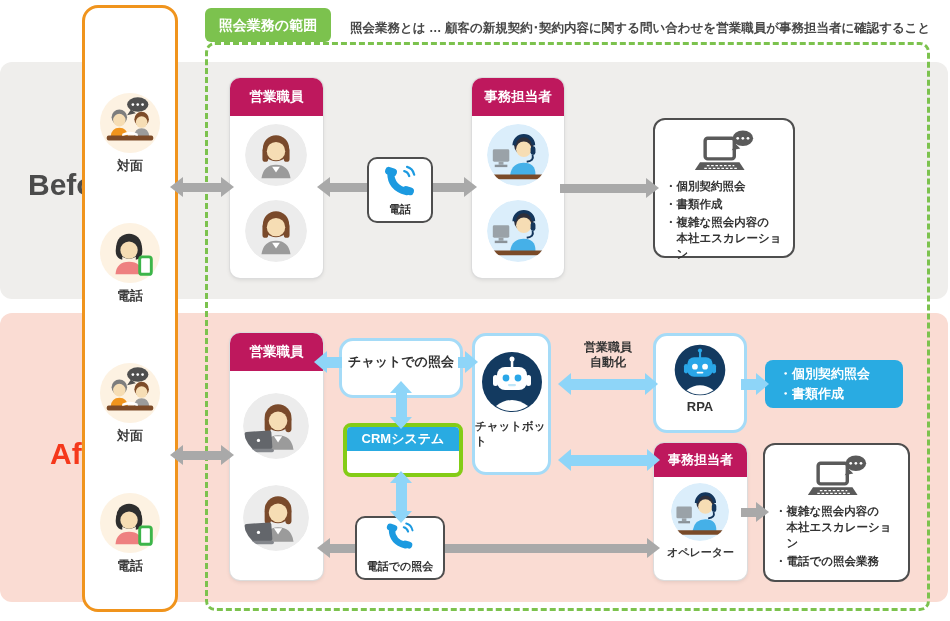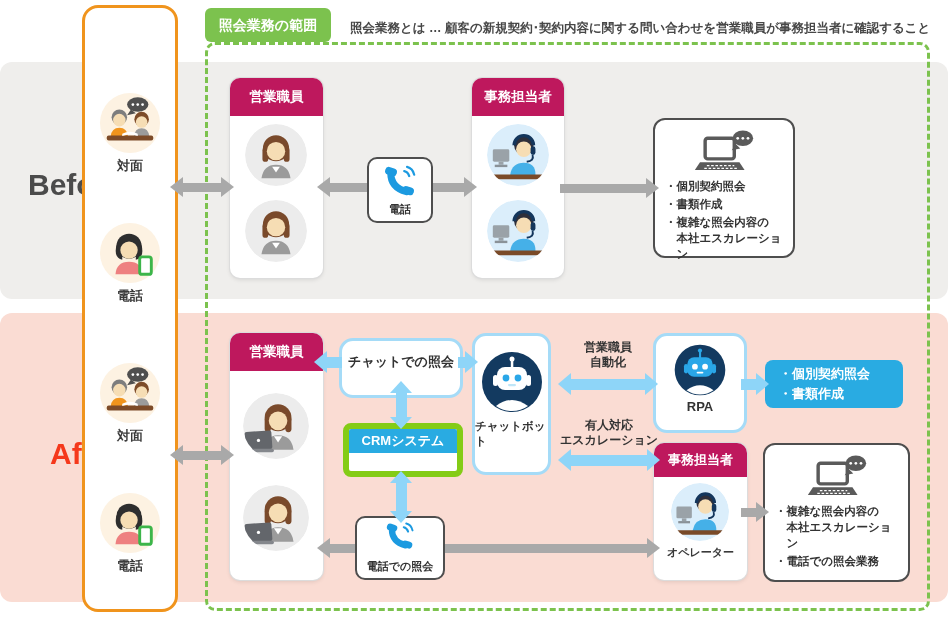--- a/index.html
+++ b/index.html
@@ -37,21 +37,21 @@
   .tasks ul{margin:2px 8px 0 10px;padding:0;}
   .tasks li{list-style:none;font-size:11.5px;font-weight:600;color:#333;line-height:1.4;
     white-space:pre-line;text-indent:-1em;padding-left:1em;margin:2px 0;}
   .tasks svg{display:block;margin:8px auto 0;}
   
   .bluebox{background:#fff;border:3px solid #a5dbf7;border-radius:14px;}
   .chatlabel{font-size:13px;font-weight:700;color:#333;text-align:center;line-height:42px;}
   .botcol{display:flex;flex-direction:column;align-items:center;}
   .botcol .blabel{font-size:11.5px;font-weight:700;color:#333;margin-top:5px;}
   
-  .crmbox{background:#fff;border:6px solid #84cc16;border-radius:8px;overflow:hidden;}
+  .crmbox{background:#fff;border:4px solid #84cc16;border-radius:8px;overflow:hidden;}
   .crmhead{height:24px;background:#29abe2;color:#fff;font-size:13px;font-weight:700;
     display:flex;align-items:center;justify-content:center;}
   .fh-logo{height:26px;display:flex;align-items:center;justify-content:center;gap:3px;}
   .fh-bars i{display:block;height:3.5px;width:13px;border-radius:1px;background:#0b86d8;margin:1.5px 0;}
   .fh-bars i:first-child{width:11px;margin-left:2px;}
   .fh-text{font-size:18px;font-weight:700;color:#0b86d8;letter-spacing:-0.5px;}
   
   .bfill{background:#29abe2;border-radius:8px;color:#fff;display:flex;flex-direction:column;
     justify-content:center;padding-left:14px;gap:2px;font-size:13px;font-weight:700;}
   
@@ -391,18 +391,14 @@
       <span class="bar"></span>
     </div>
   <div class="ar blue hr z5" style="left:741px;top:373px;width:28px;height:22px;">
       <span class="bar"></span>
     </div>
 
   <div class="arlabel z6" style="left:558px;top:340px;width:100px;">
     <div>営業職員</div>
     <div>自動化</div>
   </div>
-  <div class="arlabel z6" style="left:550px;top:418px;width:118px;">
-    <div>有人対応</div>
-    <div>エスカレーション</div>
-  </div>
 
 </div>
 
 </body></html>

